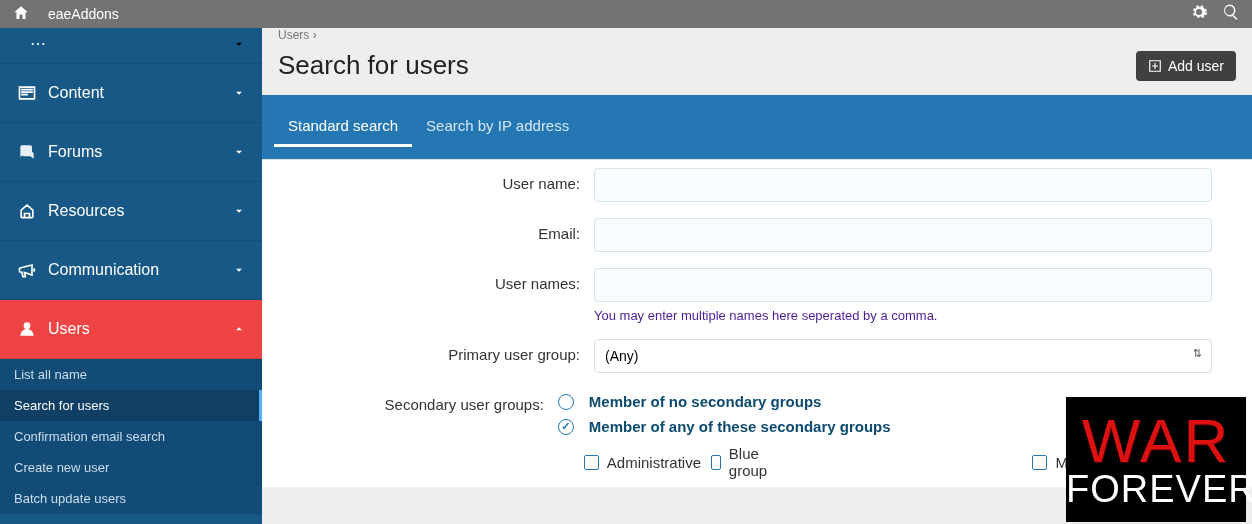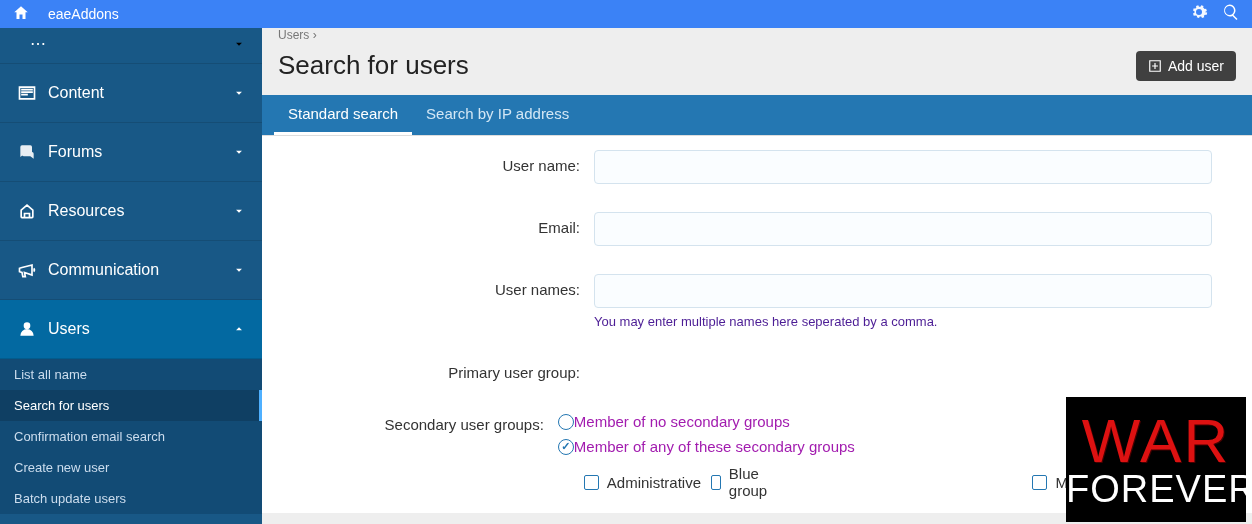--- a/index.html
+++ b/index.html
@@ -1,61 +1,61 @@
 <!DOCTYPE html>
 <html><head>
 <meta charset="utf-8">
 <style>
 * { margin: 0; padding: 0; box-sizing: border-box; font-family: -apple-system, BlinkMacSystemFont, "Segoe UI", Arial, sans-serif; }
 body { background: #e8e8e8; width: 1252px; height: 524px; overflow: hidden; position: relative; }
 
-.topbar { background: #3b82f6; height: 28px; display: flex; align-items: center; padding: 0 12px; color: #fff; }
+.topbar { background: #737373; height: 28px; display: flex; align-items: center; padding: 0 12px; color: #fff; }
 .topbar .brand { display: flex; align-items: center; gap: 18px; }
 .topbar .brand span { font-size: 14px; }
 .topbar .right { margin-left: auto; display: flex; gap: 14px; align-items: center; }
 .topbar svg { fill: #fff; }
 
 .layout { display: flex; height: calc(100% - 28px); }
 
 .sidebar { width: 262px; background: #185886; color: #cde; display: flex; flex-direction: column; }
 .sidebar-item { display: flex; align-items: center; padding: 18px 16px; cursor: pointer; border-bottom: 1px solid rgba(0,0,0,0.12); }
 .sidebar-item .icon { width: 22px; height: 22px; margin-right: 10px; display: flex; align-items: center; justify-content: center; }
 .sidebar-item .label { font-size: 16px; color: #fff; flex: 1; }
 .sidebar-item .chev { fill: #fff; }
-.sidebar-item.active { background: #0369a1; }
+.sidebar-item.active { background: #ef4444; }
 .sidebar-cut { padding: 6px 16px 10px; border-bottom: 1px solid rgba(0,0,0,0.12); display:flex; align-items:center;}
 .sidebar-cut .label{font-size:16px;color:#fff;flex:1;margin-left:32px}
 
 .sub-items { background: #124b75; }
 .sub-item { padding: 8px 14px; font-size: 13px; color: #cde; cursor: pointer; }
 .sub-item.active { background: #0f3f63; color: #fff; border-right: 3px solid #4fb0ff; }
 
 .main { flex: 1; background: #eee; overflow: auto; }
 .crumb { padding: 0 16px; font-size: 12px; color: #777; }
 .pagehead { display: flex; align-items: center; padding: 8px 16px 14px; }
 .pagehead h1 { font-size: 26px; font-weight: 400; color: #222; }
 .pagehead .spacer { flex: 1; }
 .add-btn { background: #404040; color: #fff; border: none; border-radius: 4px; padding: 7px 12px; font-size: 14px; display: flex; align-items: center; gap: 6px; cursor: pointer; }
 .add-btn svg { fill: #fff; }
 
-.tabs { background: #2477b2; display: flex; padding: 0 12px; }
+.tabs { background: #2477b2; display: flex; padding: 12px 12px; }
 .tab { padding: 10px 14px; color: #d3e7f5; font-size: 15px; cursor: pointer; }
 .tab.active { color: #fff; border-bottom: 3px solid #fff; }
 
 .form { background: #fff; margin: 0; border-top: 1px solid #ddd; }
-.form-row { display: flex; padding: 14px 16px; }
+.form-row { display: flex; padding: 8px 16px; }
 .form-label { width: 316px; text-align: right; padding-right: 14px; font-size: 15px; color: #333; padding-top: 7px; }
 .form-field { flex: 1; }
 .form-field input[type=text], .form-field select { width: 618px; padding: 8px 10px; border: 1px solid #d4e3ee; border-radius: 4px; font-size: 14px; background: #fafdff; }
 .form-field select { appearance: none; background: #fff; }
 .select-wrap { position: relative; width: 618px; }
 .select-wrap::after { content: "⇅"; position: absolute; right: 10px; top: 8px; font-size: 11px; color: #555; pointer-events:none;}
 .hint { font-size: 13px; color: #4c1d95; margin-top: 6px; }
 
-.radio-row { display: flex; align-items: center; gap: 0; padding: 4px 0; font-size: 15px; color: #a21caf; }
+.radio-row { display: flex; align-items: center; gap: 15px; padding: 4px 0; font-size: 15px; color: #0c4a6e; font-weight: bold; }
 .radio-circle { width: 16px; height: 16px; border: 1.5px solid #2477b2; border-radius: 50%; display: inline-flex; align-items: center; justify-content: center; }
 .radio-circle.checked::after { content: "✓"; font-size: 11px; color: #2477b2; font-weight: bold; }
 .checks { display: flex; gap: 260px; margin-left: 26px; margin-top: 6px; }
 .check-col { display: flex; flex-direction: row; gap: 10px; }
 .check-row { display: flex; align-items: center; gap: 8px; font-size: 15px; color: #333; }
 .check-box { width: 15px; height: 15px; border: 1.5px solid #2477b2; border-radius: 2px; }
 
 .watermark { position: absolute; right: 6px; bottom: 2px; width: 180px; height: 125px; background: #000; color: #e11; font-family: Impact, "Arial Black", sans-serif; text-align: center; display:flex; flex-direction:column; justify-content:center; line-height:0.95;}
 .watermark .wl1 { font-size: 62px; letter-spacing: 2px; color:#d11; text-shadow:1px 1px 0 #400;}
 .watermark .wl2 { font-size: 38px; color: #fff; letter-spacing:1px;}
@@ -187,20 +187,27 @@
       </div>
       <div class="form-row">
         <div class="form-label">User names:</div>
         <div class="form-field">
           <input type="text" style="">
           <div class="hint">You may enter multiple names here seperated by a comma.</div>
         </div>
       </div>
       <div class="form-row">
         <div class="form-label">Primary user group:</div>
+        <div class="form-field">
+          <div class="select-wrap">
+            <select>
+              <option>(Any)</option>
+            </select>
+          </div>
+        </div>
       </div>
       <div class="form-row">
         <div class="form-label">Secondary user groups:</div>
         <div class="form-field">
           <div class="radio-row">
             <span class="radio-circle"></span>
             <span>Member of no secondary groups</span>
           </div>
           <div class="radio-row">
             <span class="radio-circle checked"></span>

